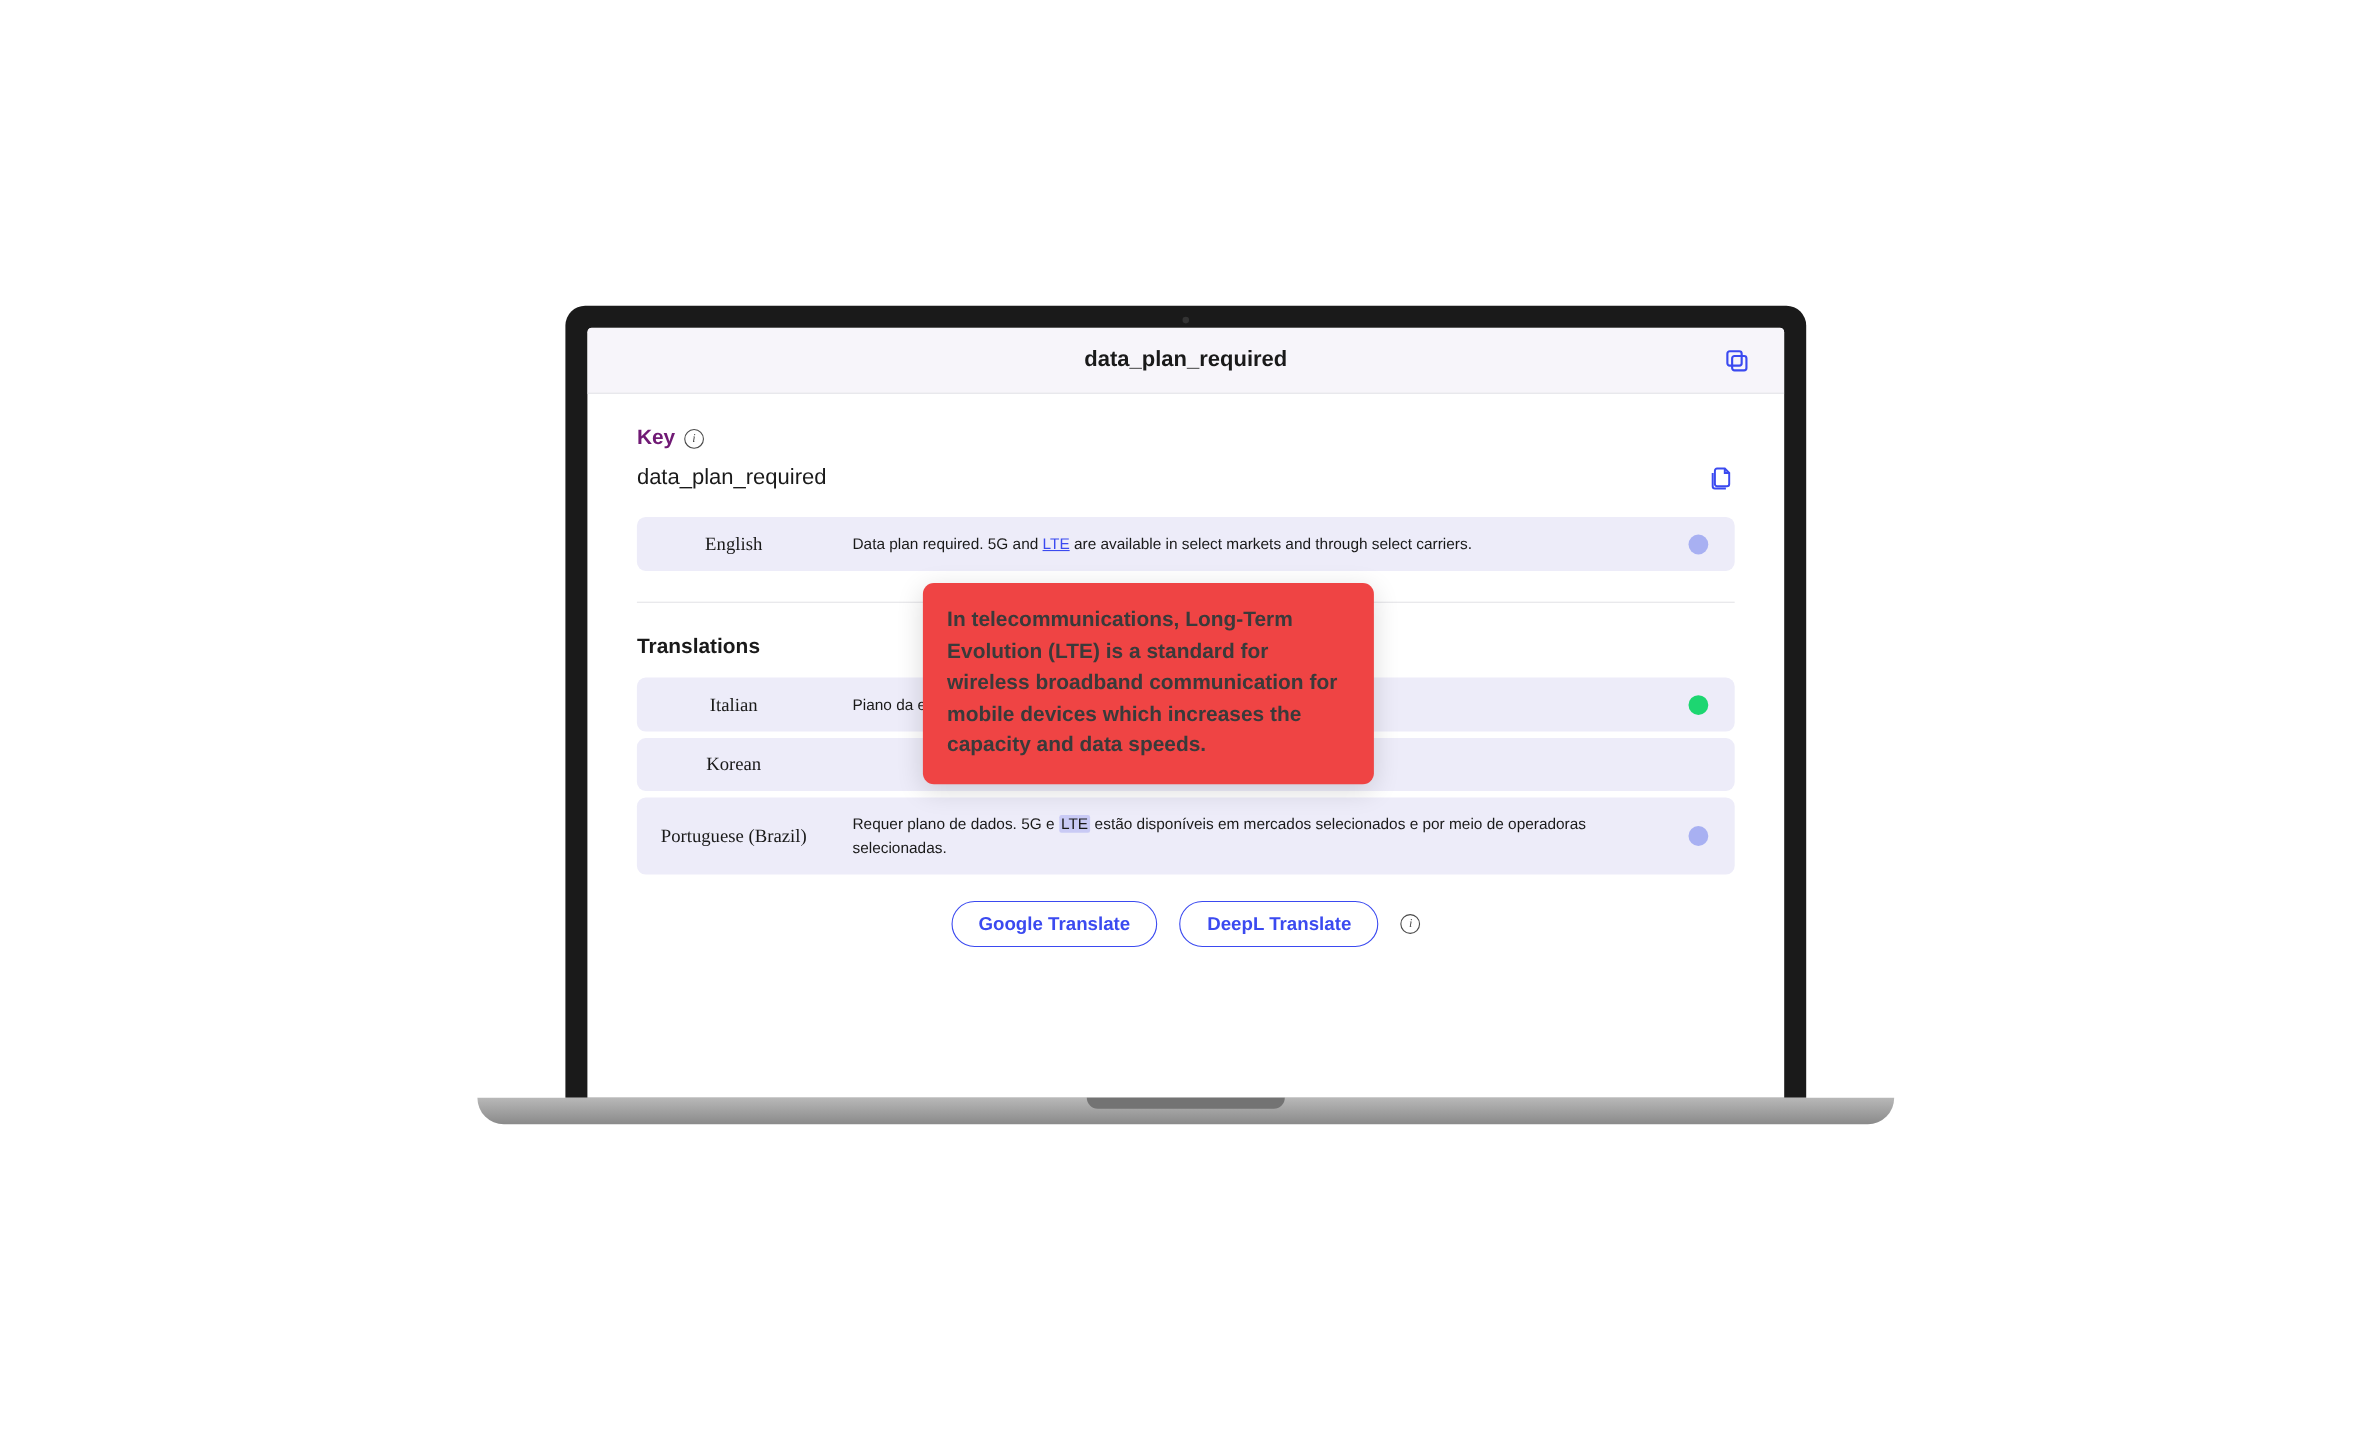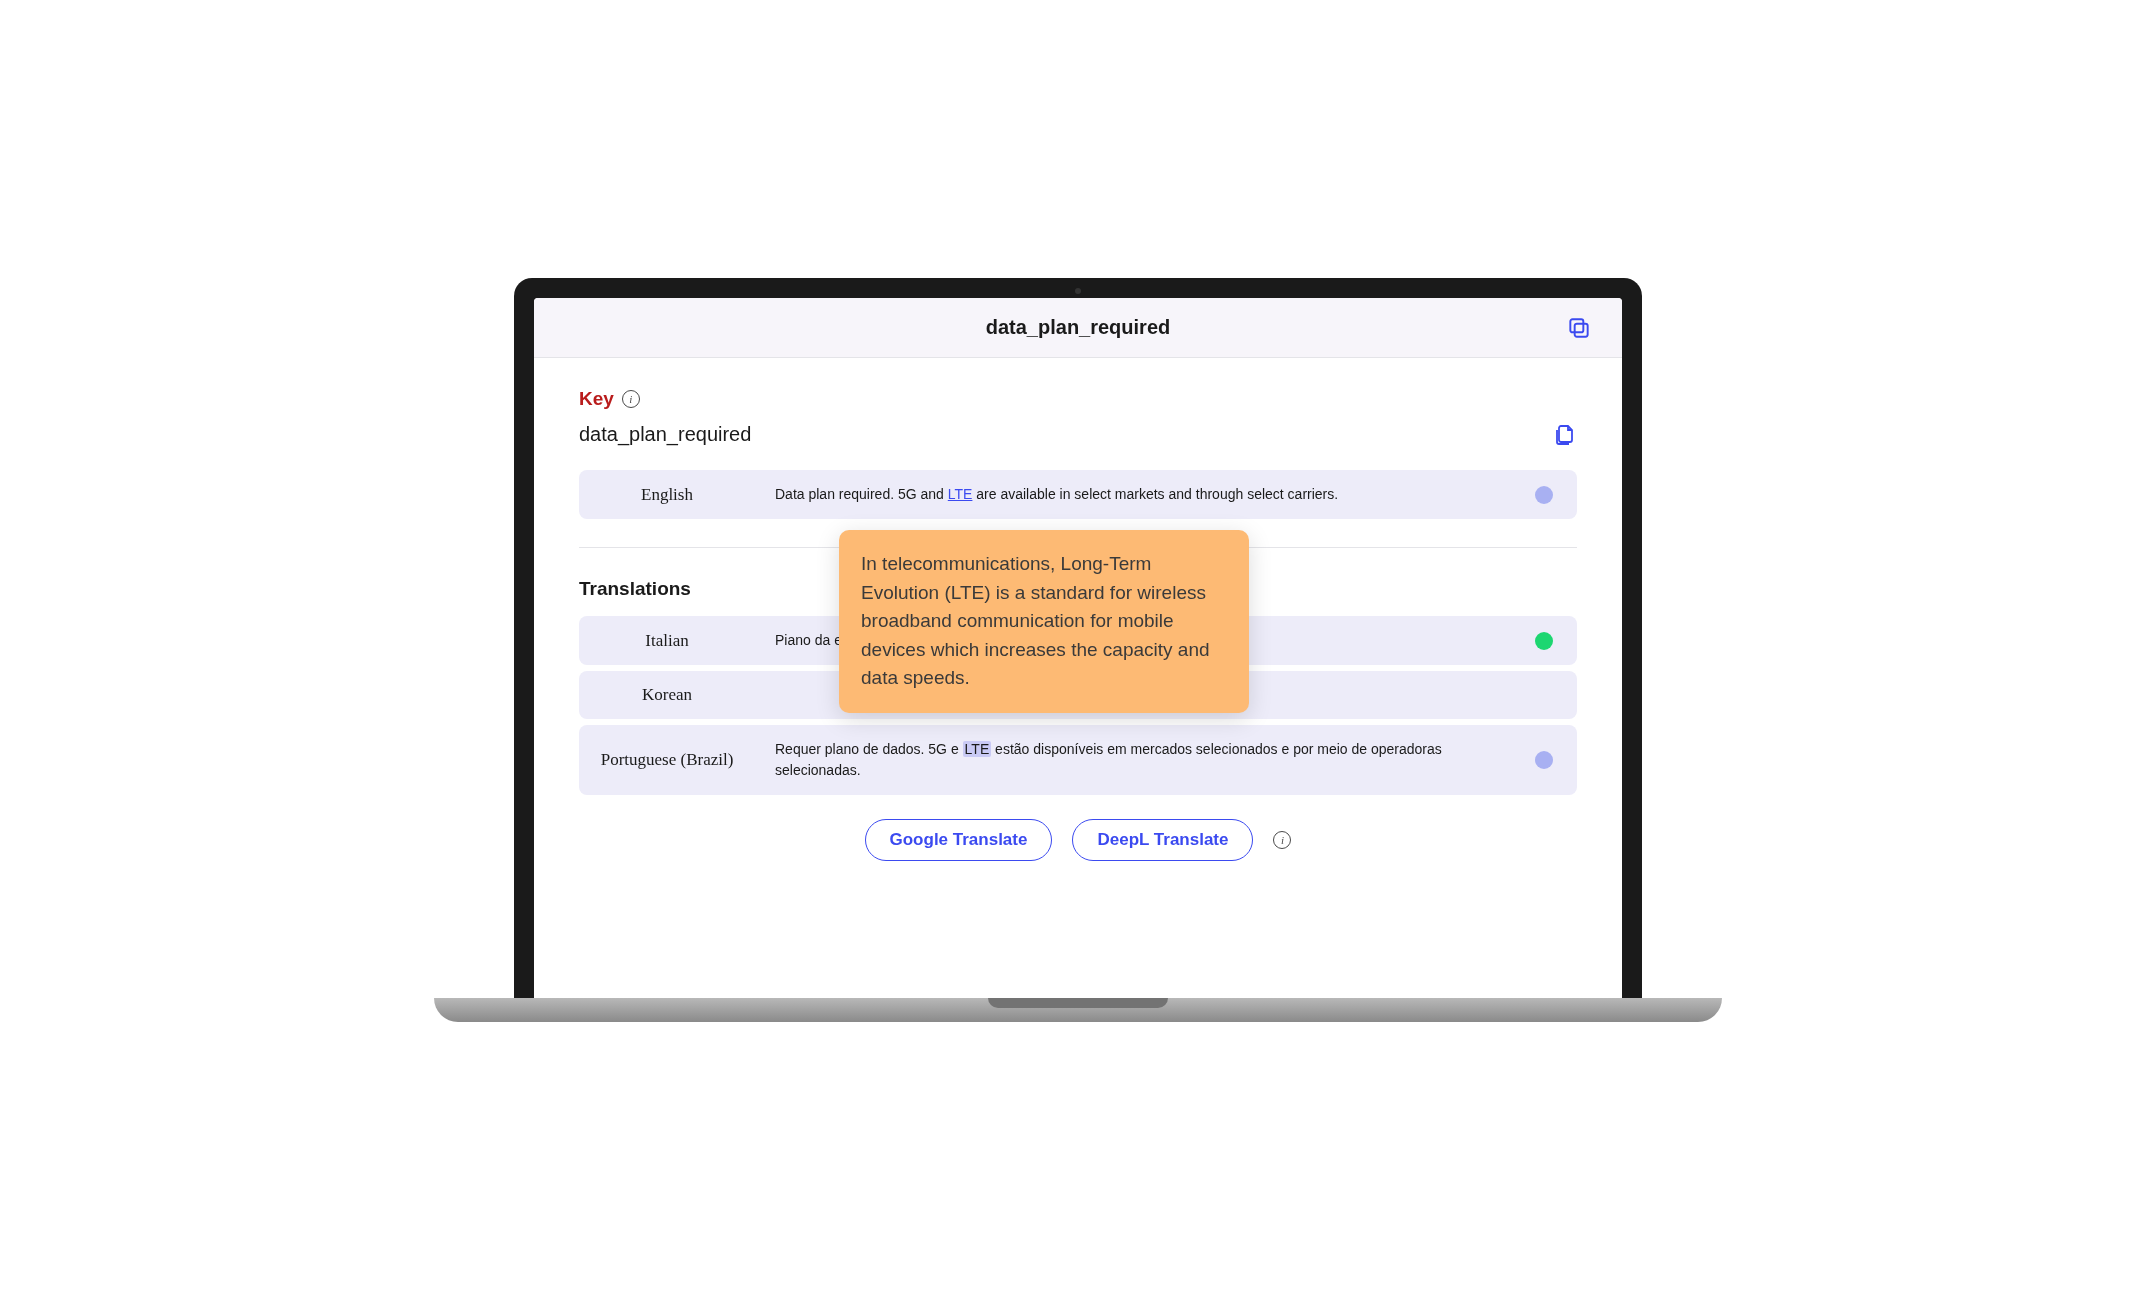--- a/index.html
+++ b/index.html
@@ -80,21 +80,21 @@
     }
     .section-label-row {
       display: flex;
       align-items: center;
       gap: 8px;
       margin-bottom: 12px;
     }
     .section-label {
       font-size: 19px;
       font-weight: 700;
-      color: #b91c1c;
+      color: #701a75;
     }
     .info-icon {
       width: 18px;
       height: 18px;
       border: 1.5px solid #4a4a4a;
       border-radius: 50%;
       display: inline-flex;
       align-items: center;
       justify-content: center;
       font-size: 11px;
@@ -160,28 +160,29 @@
       border-radius: 50%;
       justify-self: center;
     }
     .status-pending { background: #a8b0f2; }
     .status-done { background: #1dd671; }
     .tooltip {
       position: absolute;
       top: 60px;
       left: 260px;
       width: 410px;
-      background: #fdba74;
+      background: #ef4444;
       border-radius: 10px;
       box-shadow: 0 6px 24px rgba(0,0,0,0.14);
       padding: 20px 22px;
       font-size: 19px;
       line-height: 1.5;
       color: #3a3a3a;
       z-index: 10;
+      font-weight: bold;
     }
     .translations-header {
       font-size: 19px;
       font-weight: 700;
       color: #1a1a1a;
       margin-bottom: 16px;
       margin-top: 30px;
     }
     .footer-buttons {
       display: flex;

